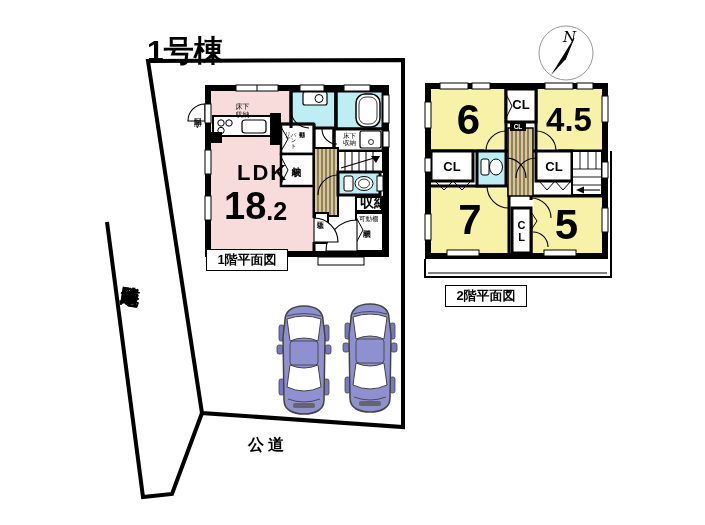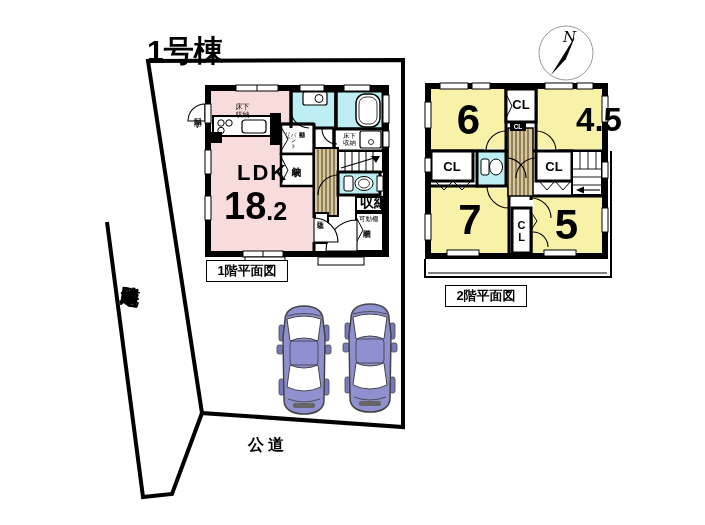--- a/index.html
+++ b/index.html
@@ -220,21 +220,21 @@
 </svg>
 
   <div class="lbl b" style="left:147px;top:26px;font-size:30px;margin-top:10px;">1号棟</div>
 
   <div class="lbl serifN" style="left:563px;top:30px;font-size:15px;">N</div>
 
   <div class="lbl b v" style="left:125px;top:272px;height:120px;font-size:19px;transform:rotate(9deg);transform-origin:50% 0;">隣地通路</div>
 
   <div class="lbl b" style="left:248px;top:437px;font-size:16px;letter-spacing:4px;">公道</div>
 
-  <div class="cap" style="left:206px;top:260px;width:80px;height:20px;">1階平面図</div>
+  <div class="cap" style="left:206px;top:249px;width:80px;height:20px;">1階平面図</div>
 
   <div class="lbl b" style="left:237px;top:162px;font-size:22px;letter-spacing:2px;">LDK</div>
   <div class="lbl" style="left:224px;top:187px;display:flex;align-items:flex-end;text-align:center;">
     <span class="b" style="font-size:38px;line-height:1;">18</span>
     <span class="b" style="font-size:25px;line-height:1;margin-bottom:1px;">.2</span>
   </div>
 
   <div class="lbl wrap2" style="left:234px;top:103px;width:17px;font-size:7px;">床下収納</div>
   <div class="lbl v" style="left:194px;top:112px;height:38px;font-size:8.5px;">勝手口</div>
   <div class="lbl v" style="left:285px;top:128px;height:24px;font-size:5.5px;">パントリー</div>
@@ -242,21 +242,21 @@
   <div class="lbl v b" style="left:292px;top:159px;height:24px;font-size:9.5px;">収納</div>
   <div class="lbl wrap2" style="left:342px;top:132px;width:15px;font-size:6.5px;">床下収納</div>
   <div class="lbl b" style="left:360px;top:195px;font-size:14px;">収納</div>
   <div class="lbl v" style="left:317px;top:216px;height:26px;font-size:7px;">下駄箱</div>
   <div class="lbl" style="left:359px;top:216px;font-size:6.5px;">可動棚</div>
   <div class="lbl v" style="left:363px;top:224px;height:28px;font-size:7.5px;">土間収納</div>
 
   <div class="cap" style="left:419px;top:285px;width:80px;height:20px;margin-left:26px;">2階平面図</div>
 
   <div class="num" style="left:431px;top:89px;width:75px;height:62px;font-size:42px;">6</div>
-  <div class="num" style="left:536px;top:89px;width:66px;height:62px;font-size:33px;margin-left:30px;">4.5</div>
+  <div class="num" style="left:536px;top:89px;width:66px;height:62px;font-size:33px;">4.5</div>
   <div class="num" style="left:431px;top:186px;width:78px;height:67px;font-size:42px;">7</div>
   <div class="num" style="left:531px;top:196px;width:71px;height:57px;font-size:42px;">5</div>
 
   <div class="num" style="left:506px;top:89px;width:30px;height:31px;font-size:13px;">CL</div>
   <div class="badge" style="left:510px;top:122px;width:16px;height:9px;font-size:6.5px;">CL</div>
   <div class="num" style="left:431px;top:151px;width:42px;height:30px;font-size:13px;">CL</div>
   <div class="num" style="left:536px;top:151px;width:36px;height:30px;font-size:13px;">CL</div>
   <div class="num v" style="left:512px;top:208px;width:19px;height:45px;font-size:11px;">CL</div>
 
 

